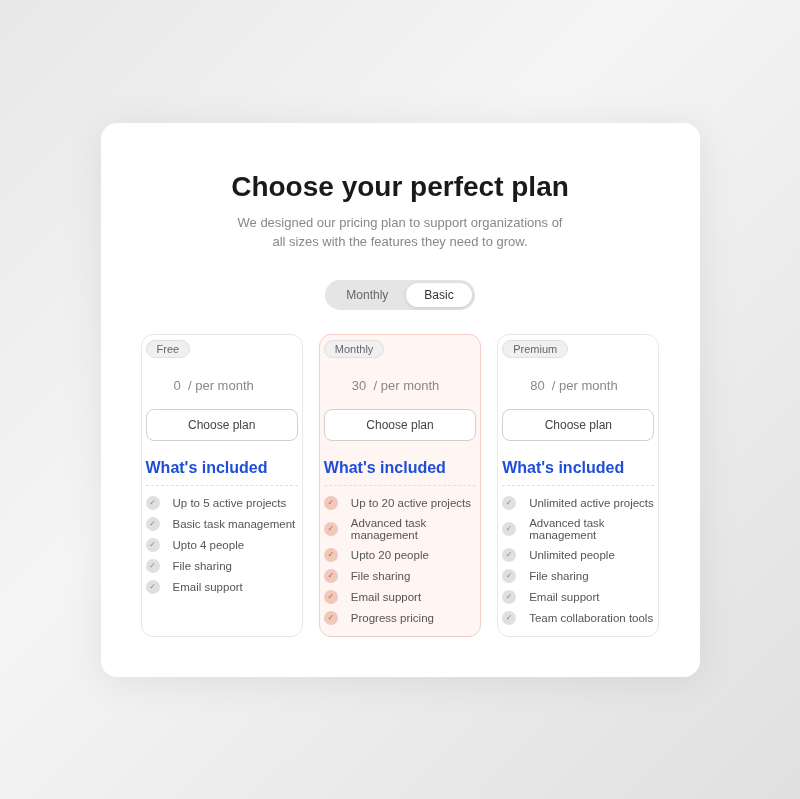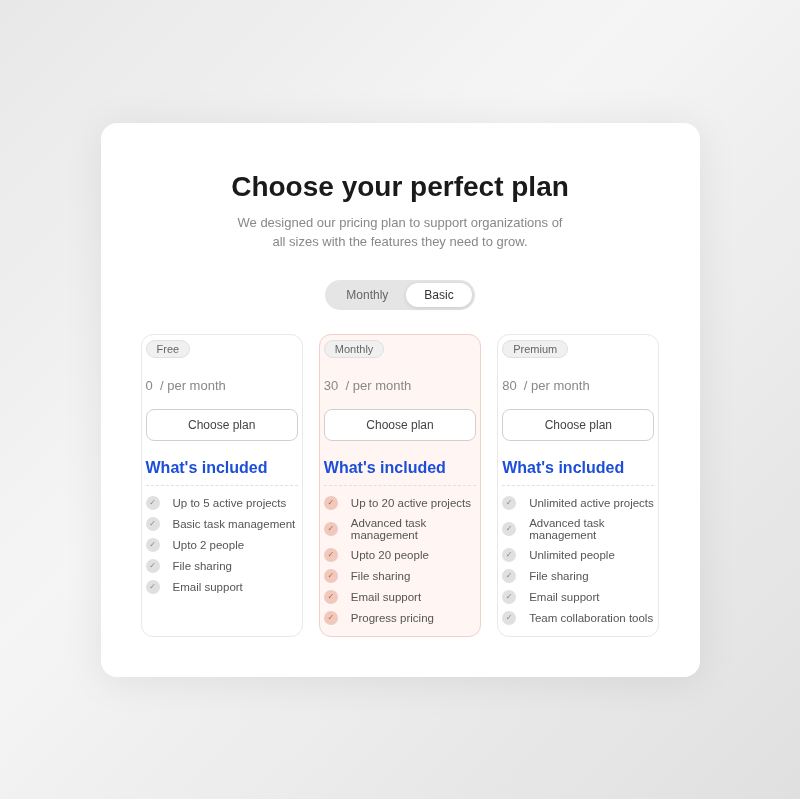--- a/index.html
+++ b/index.html
@@ -85,20 +85,21 @@
       border: 1px solid #e0e0e0;
       border-radius: 12px;
       padding: 2px 10px;
       margin-bottom: 8px;
     }
     .plan-price {
       font-size: 26px;
       font-weight: 700;
       color: #1a1a1a;
       margin-bottom: 12px;
+      margin-left: 28px;
     }
     .plan-price span {
       font-size: 13px;
       font-weight: 400;
       color: #888;
     }
     .choose-btn {
       width: 100%;
       padding: 8px 0;
       border: 1px solid #d0d0d0;
@@ -180,21 +181,21 @@
       <div class="feature-item">
         <div class="check-icon"></div>
         <span>Up to 5 active projects</span>
       </div>
       <div class="feature-item">
         <div class="check-icon"></div>
         <span>Basic task management</span>
       </div>
       <div class="feature-item">
         <div class="check-icon"></div>
-        <span>Upto 2 people</span>
+        <span>Upto 4 people</span>
       </div>
       <div class="feature-item">
         <div class="check-icon"></div>
         <span>File sharing</span>
       </div>
       <div class="feature-item">
         <div class="check-icon"></div>
         <span>Email support</span>
       </div>
     </div>

